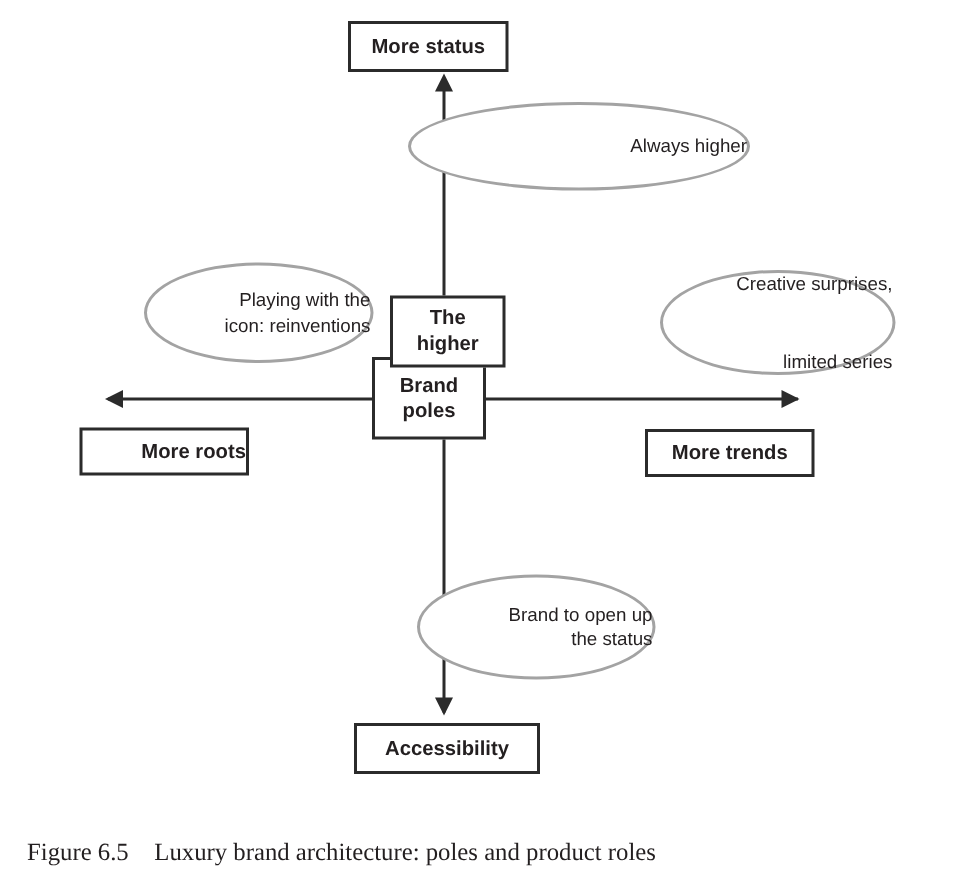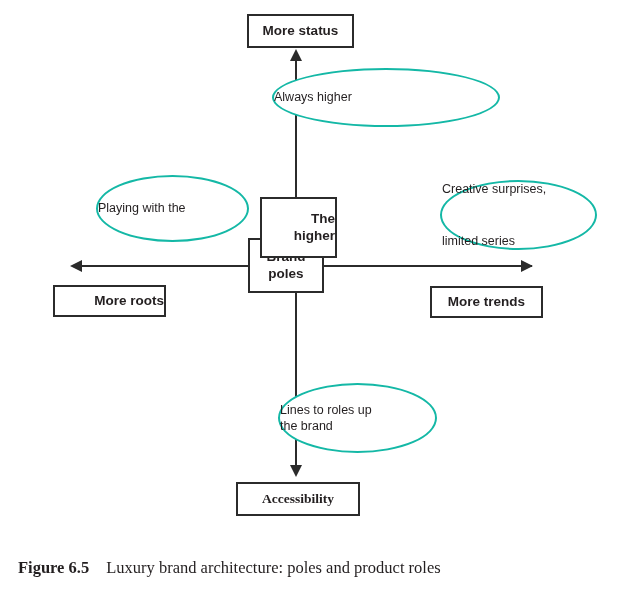--- a/index.html
+++ b/index.html
@@ -57,26 +57,26 @@
   }
   .arrow.right {
     left: 521px; top: 260px;
     border-top: 6px solid transparent;
     border-bottom: 6px solid transparent;
     border-left: 12px solid #2b2b2b;
   }
   
   .ellipse {
     position: absolute;
-    border: 2px solid #14b8a6;
+    border: 2px solid #a3a3a3;
     border-radius: 50%;
     background: #ffffff;
     display: flex;
     flex-direction: column;
-    align-items: flex-start;
+    align-items: flex-end;
     justify-content: center;
     text-align: center;
     font-size: 12.5px;
     line-height: 1.3;
     z-index: 2;
     box-sizing: border-box;
   }
   .ellipse.top    { left: 272px; top: 68px;  width: 228px; height: 59px; }
   .ellipse.west   { left: 96px;  top: 175px; width: 153px; height: 67px; }
   .ellipse.east   { left: 440px; top: 180px; width: 157px; height: 70px; gap: 36px; }
@@ -90,38 +90,38 @@
     flex-direction: column;
     align-items: center;
     justify-content: center;
     text-align: center;
     font-weight: bold;
     font-size: 13.5px;
     line-height: 1.25;
     z-index: 3;
     box-sizing: border-box;
   }
-  .nodebox.status  { left: 247px; top: 14px;  width: 107px; height: 34px; }
-  .nodebox.creator { left: 260px; top: 197px; width: 77px;  height: 61px; z-index: 4; align-items: flex-end; }
+  .nodebox.status  { left: 232px; top: 14px;  width: 107px; height: 34px; }
+  .nodebox.creator { left: 260px; top: 197px; width: 77px;  height: 48px; z-index: 4; }
   .nodebox.values  { left: 248px; top: 238px; width: 76px;  height: 55px; }
   .nodebox.roots   { left: 53px;  top: 285px; width: 113px; height: 32px; align-items: flex-end; }
   .nodebox.trends  { left: 430px; top: 286px; width: 113px; height: 32px; text-align: right; }
-  .nodebox.access  { left: 236px; top: 482px; width: 124px; height: 34px; font-family: Liberation Serif, serif; }
+  .nodebox.access  { left: 236px; top: 482px; width: 124px; height: 34px; }
   
   .caption {
     position: absolute;
     left: 18px;
     top: 541px;
     font-family: "Liberation Serif", serif;
     font-size: 16.5px;
     color: #231f20;
     white-space: nowrap;
     z-index: 2;
   }
-  .caption .cap-label { font-weight: bold; }
+  .caption .cap-label { font-weight: normal; }
   .caption .cap-text  { margin-left: 17px; }
   .tline { display: block; }
 </style>
 </head>
 <body>
 
 <div class="stage">
 
   <div class="vline"></div>
   <div class="hline"></div>
@@ -129,28 +129,29 @@
   <div class="arrow up"></div>
   <div class="arrow down"></div>
   <div class="arrow left"></div>
   <div class="arrow right"></div>
 
   <div class="ellipse top">
     <span class="tline">Always higher</span>
   </div>
   <div class="ellipse west">
     <span class="tline">Playing with the</span>
+    <span class="tline">icon: reinventions</span>
   </div>
   <div class="ellipse east">
     <span class="tline">Creative surprises,</span>
     <span class="tline">limited series</span>
   </div>
   <div class="ellipse south">
-    <span class="tline">Lines to roles up</span>
-    <span class="tline">the brand</span>
+    <span class="tline">Brand to open up</span>
+    <span class="tline">the status</span>
   </div>
 
   <div class="nodebox status">
     <span>More status</span>
   </div>
   <div class="nodebox roots">
     <span>More roots</span>
   </div>
   <div class="nodebox trends">
     <span>More trends</span>

